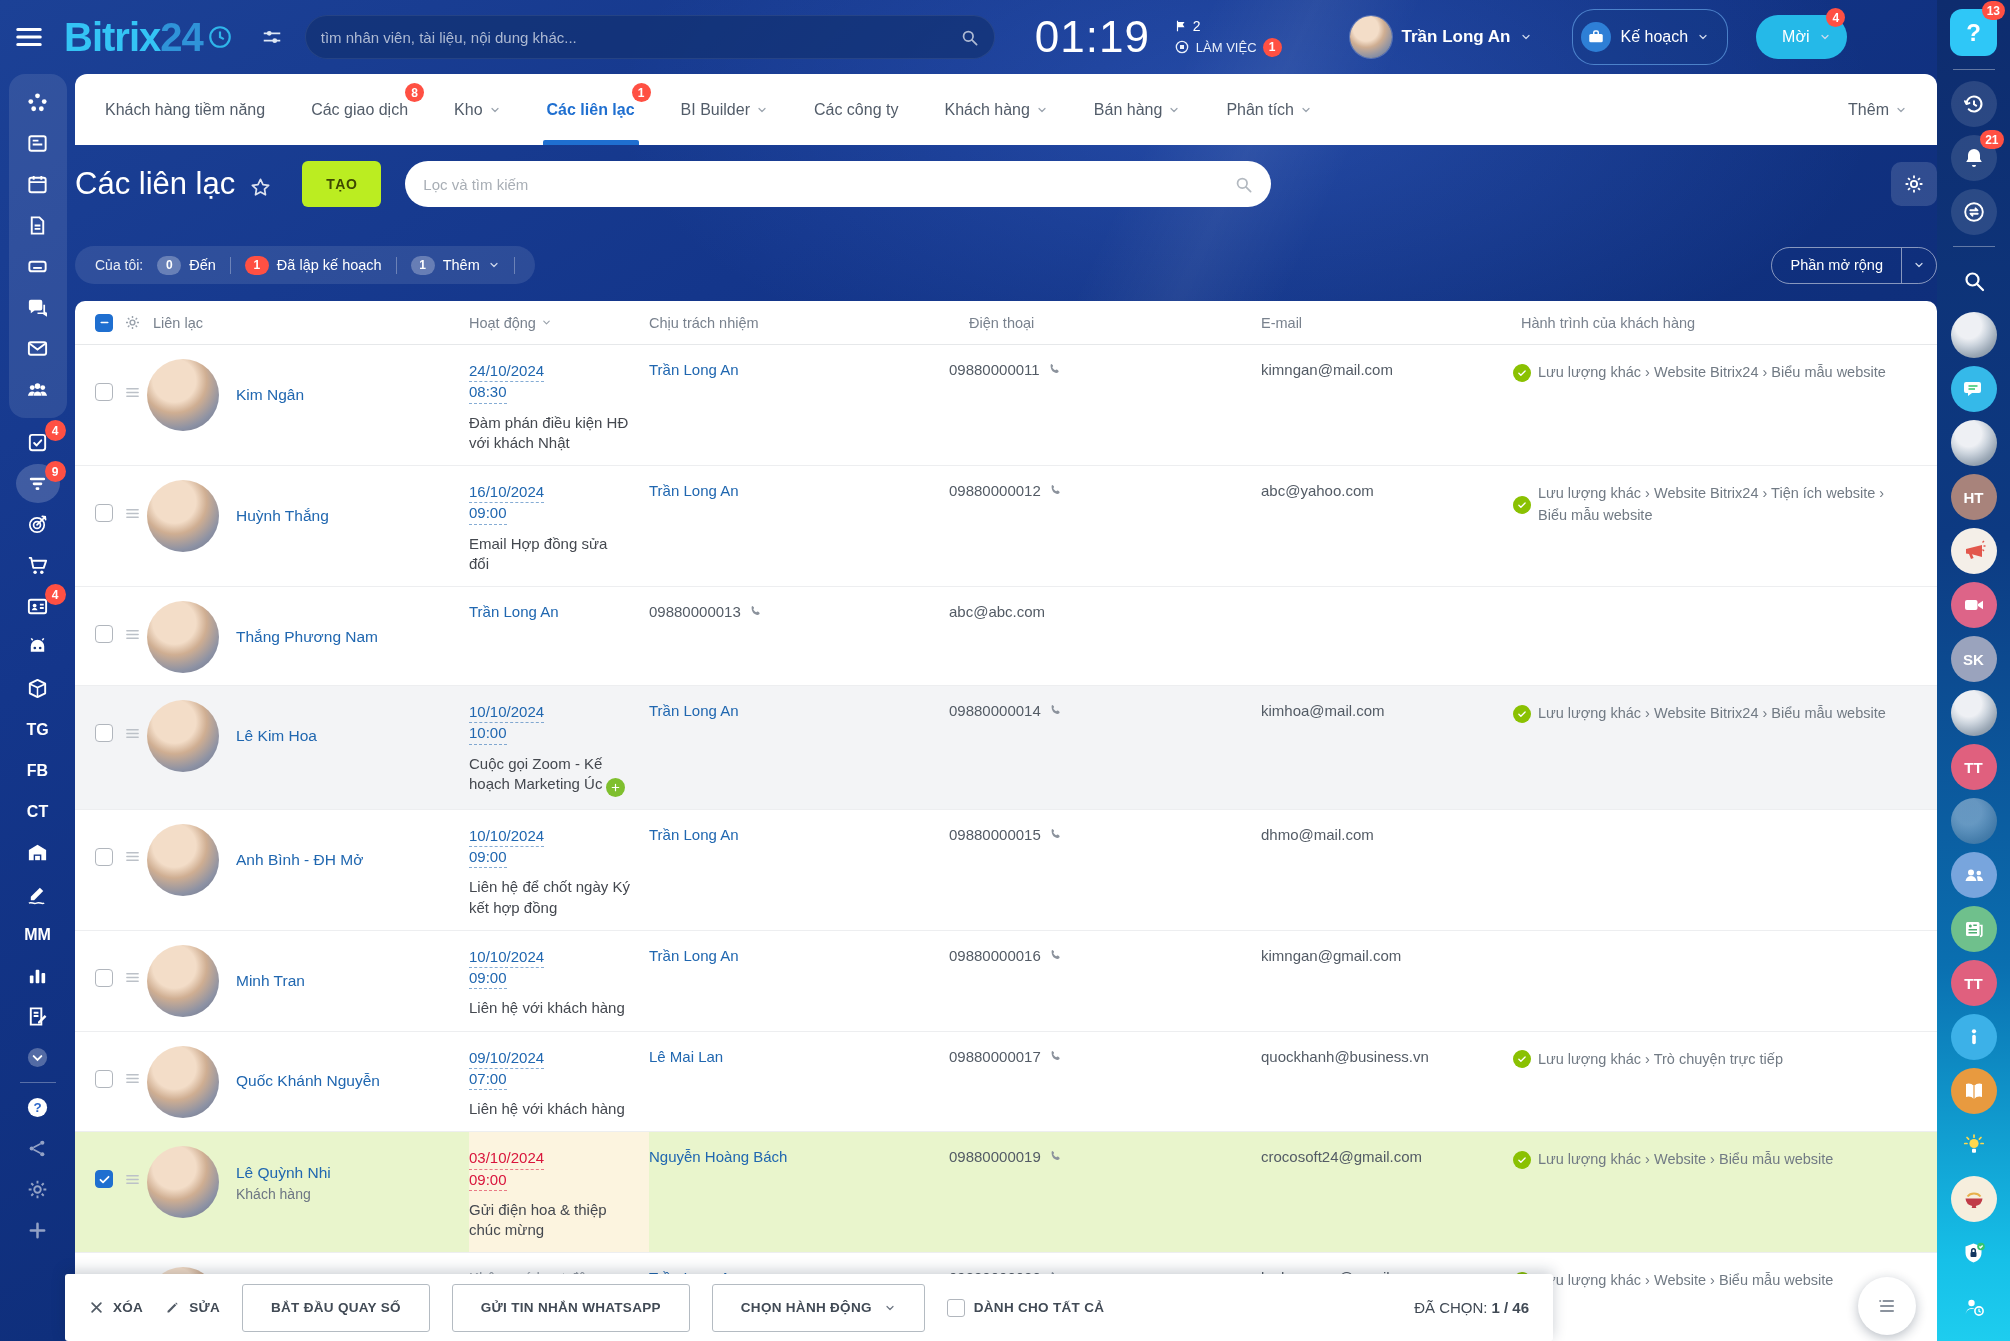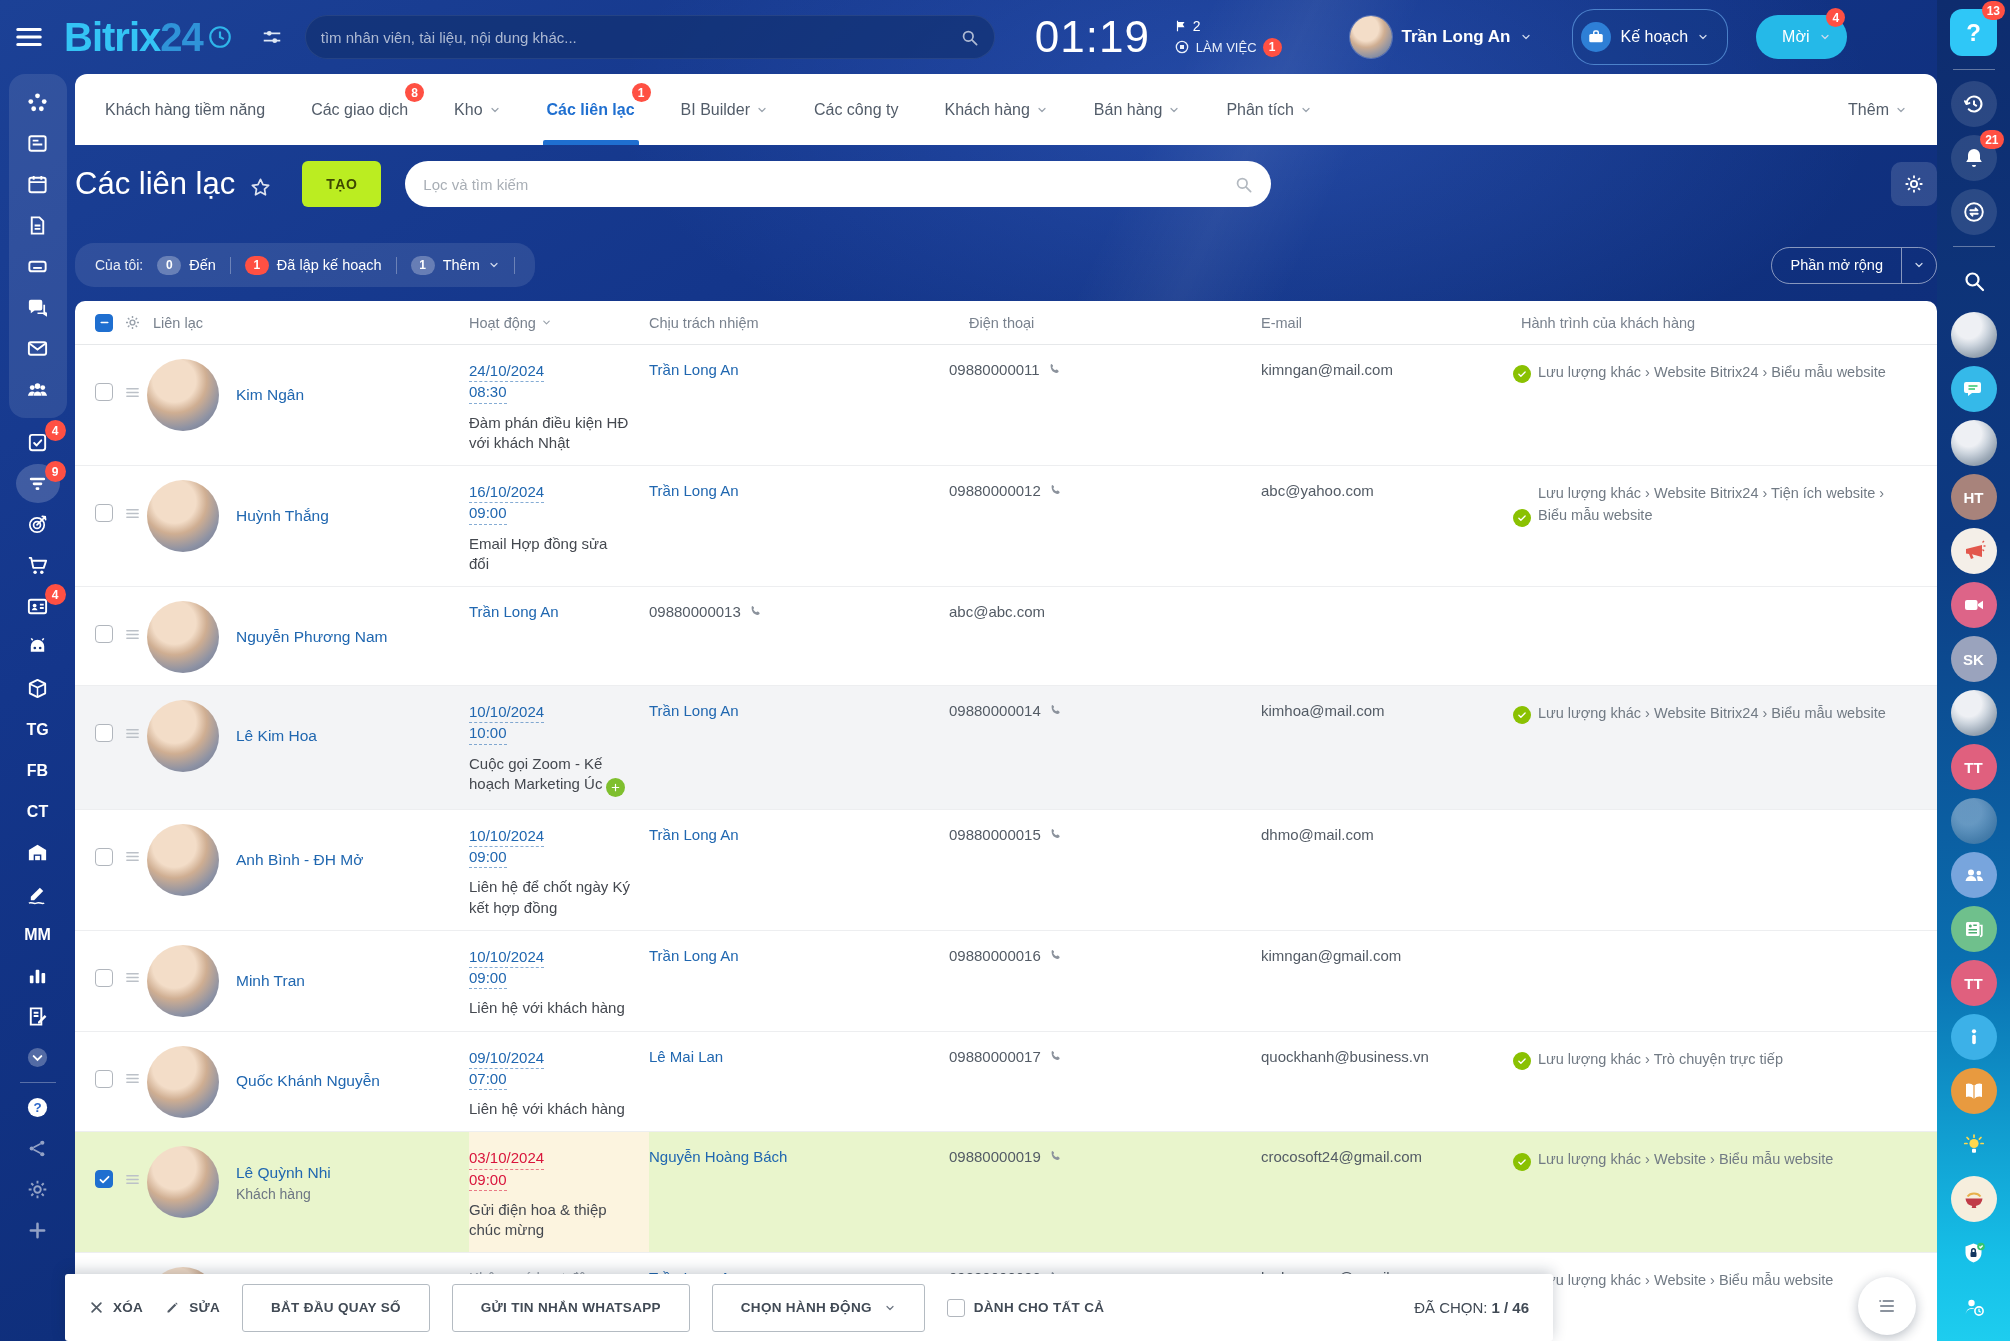--- a/index.html
+++ b/index.html
@@ -76,21 +76,21 @@
   .filter-box input { flex:1; border:none; outline:none; font-size:15px; color:#333; background:none; }
   .filter-box input::placeholder { color:#a8aeb5; }
   .filter-box .ic { width:19px; height:19px; color:#b3b9c0; }
   .gear-btn { margin-left:auto; width:46px; height:44px; border-radius:10px; background:rgba(255,255,255,.14);
     color:#fff; cursor:pointer; display:flex; align-items:center; justify-content:center; }
   .gear-btn .ic { width:22px; height:22px; }
 
   
   .filterbar { position:absolute; left:75px; top:246px; width:1862px; height:38px;
     display:flex; align-items:center; z-index:4; }
-  .chips { height:44px; background:rgba(255,255,255,.10); border-radius:19px;
+  .chips { height:38px; background:rgba(255,255,255,.10); border-radius:19px;
     display:flex; align-items:center; padding:13px 20px; gap:14px; }
   .chips .mylbl { color:rgba(255,255,255,.9); font-size:14px; }
   .chip { display:flex; align-items:center; gap:8px; cursor:pointer; }
   .chip .cnt { min-width:24px; height:19px; border-radius:10px; background:rgba(255,255,255,.28);
     color:#fff; font-size:12px; font-weight:bold; display:flex; align-items:center; justify-content:center; padding:0 6px; }
   .chip.red .cnt { background:#ff5043; }
   .chip .clbl { color:#fff; font-size:14.5px; }
   .chip .chev { color:#cfd9ec; }
   .chip-sep { width:1px; height:17px; background:rgba(255,255,255,.3); }
   .ext-btn { margin-left:auto; height:37px; border:1px solid rgba(255,255,255,.5); border-radius:19px;
@@ -135,21 +135,21 @@
   .row.overdue .act-date, .row.overdue .act-time { color:#d9153c; border-bottom-color:rgba(217,21,60,.55); }
   .row.selected .c-act { background:#fcf4df; margin-top:-14px; margin-bottom:-12px; padding-top:16px; padding-bottom:12px; }
   .act-text { margin-top:9px; font-size:15px; color:#44484f; line-height:1.35; }
   .plus-ic { display:inline-flex; width:19px; height:19px; border-radius:50%; background:#7fbf2e; color:#fff;
     padding:4px; vertical-align:-4px; margin-left:4px; cursor:pointer; }
   .no-act { font-size:15px; color:#9aa0a8; }
   .c-resp a, .c-resp { font-size:15px; color:#2067b0; cursor:pointer; padding-top:2px; }
   .c-phone { padding-top:2px; font-size:15px; color:#535b65; display:flex; align-items:center; gap:7px; }
   .c-phone .ic { width:15px; height:15px; color:#8b929c; }
   .c-email { padding-top:2px; font-size:15px; color:#535b65; overflow:hidden; white-space:nowrap; }
-  .c-journey { padding-top:2px; display:flex; gap:7px; align-items:flex-end; }
+  .c-journey { padding-top:2px; display:flex; gap:7px; align-items:center; }
   .jcheck { width:18px; height:18px; flex:none; border-radius:50%; background:#8ac102; color:#fff; padding:4px; margin-top:1px; }
   .jtext { font-size:14.5px; color:#717a84; line-height:1.55; }
 
   
   .action-bar { position:absolute; left:65px; bottom:0; width:1488px; height:67px; background:#fff;
     box-shadow:0 -3px 14px rgba(20,35,60,.22); border-radius:3px; display:flex; align-items:center;
     padding:0 24px; gap:22px; z-index:10; }
   .ab-text { display:flex; align-items:center; gap:9px; cursor:pointer; background:none; border:none; }
   .ab-text .ic { width:15px; height:15px; color:#525b66; }
   .ab-lbl { font-size:13.5px; font-weight:bold; color:#414a55; letter-spacing:.3px; }
@@ -574,21 +574,21 @@
           <span class="cb"></span>
           <span class="ic handle">
             <svg viewBox="0 0 24 24">
               <path d="M3 6h18M3 12h18M3 18h18" stroke="currentColor" stroke-width="2.4" fill="none" stroke-linecap="round"></path>
             </svg>
           </span>
         </div>
         <div class="c-contact">
           <div class="avatar row-avatar"></div>
           <div>
-            <div class="cname">Nguyễn Phương Nam</div>
+            <div class="cname">Thắng Phương Nam</div>
 
           </div>
         </div>
         <div class="c-resp">Trần Long An</div>
         <div class="c-phone">
           <span>09880000013</span>
           <span class="ic">
             <svg viewBox="0 0 24 24" fill="currentColor">
               <path d="M6.8 3c1.1 0 2.7 1.9 2.9 3.1.1.8-.6 1.6-1.3 2.3 1 2.3 2.7 4 4.8 4.8.7-.7 1.5-1.4 2.3-1.3 1.2.2 3.1 1.8 3.1 2.9 0 1.5-2 2.7-3.5 2.6-4.8-.4-8.7-4.3-9.1-9.1C5.9 6.8 5.3 3 6.8 3z"></path>
             </svg>

